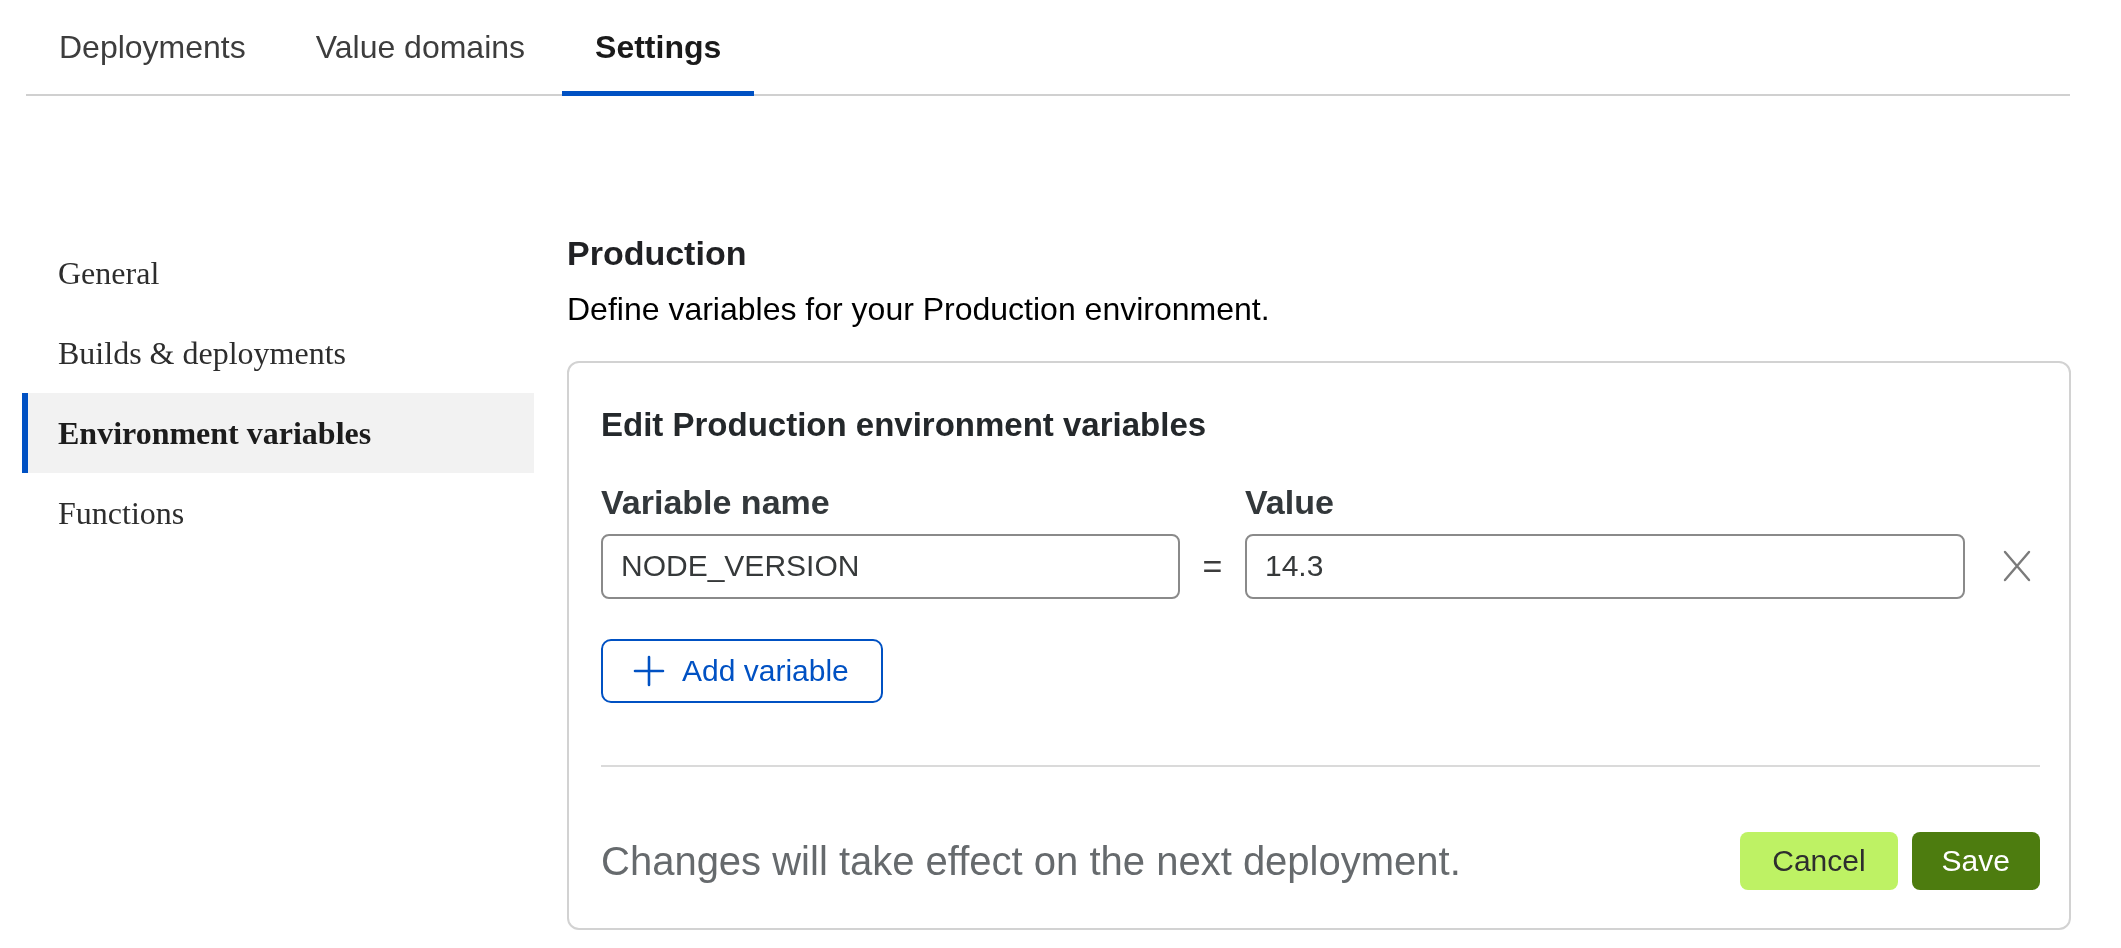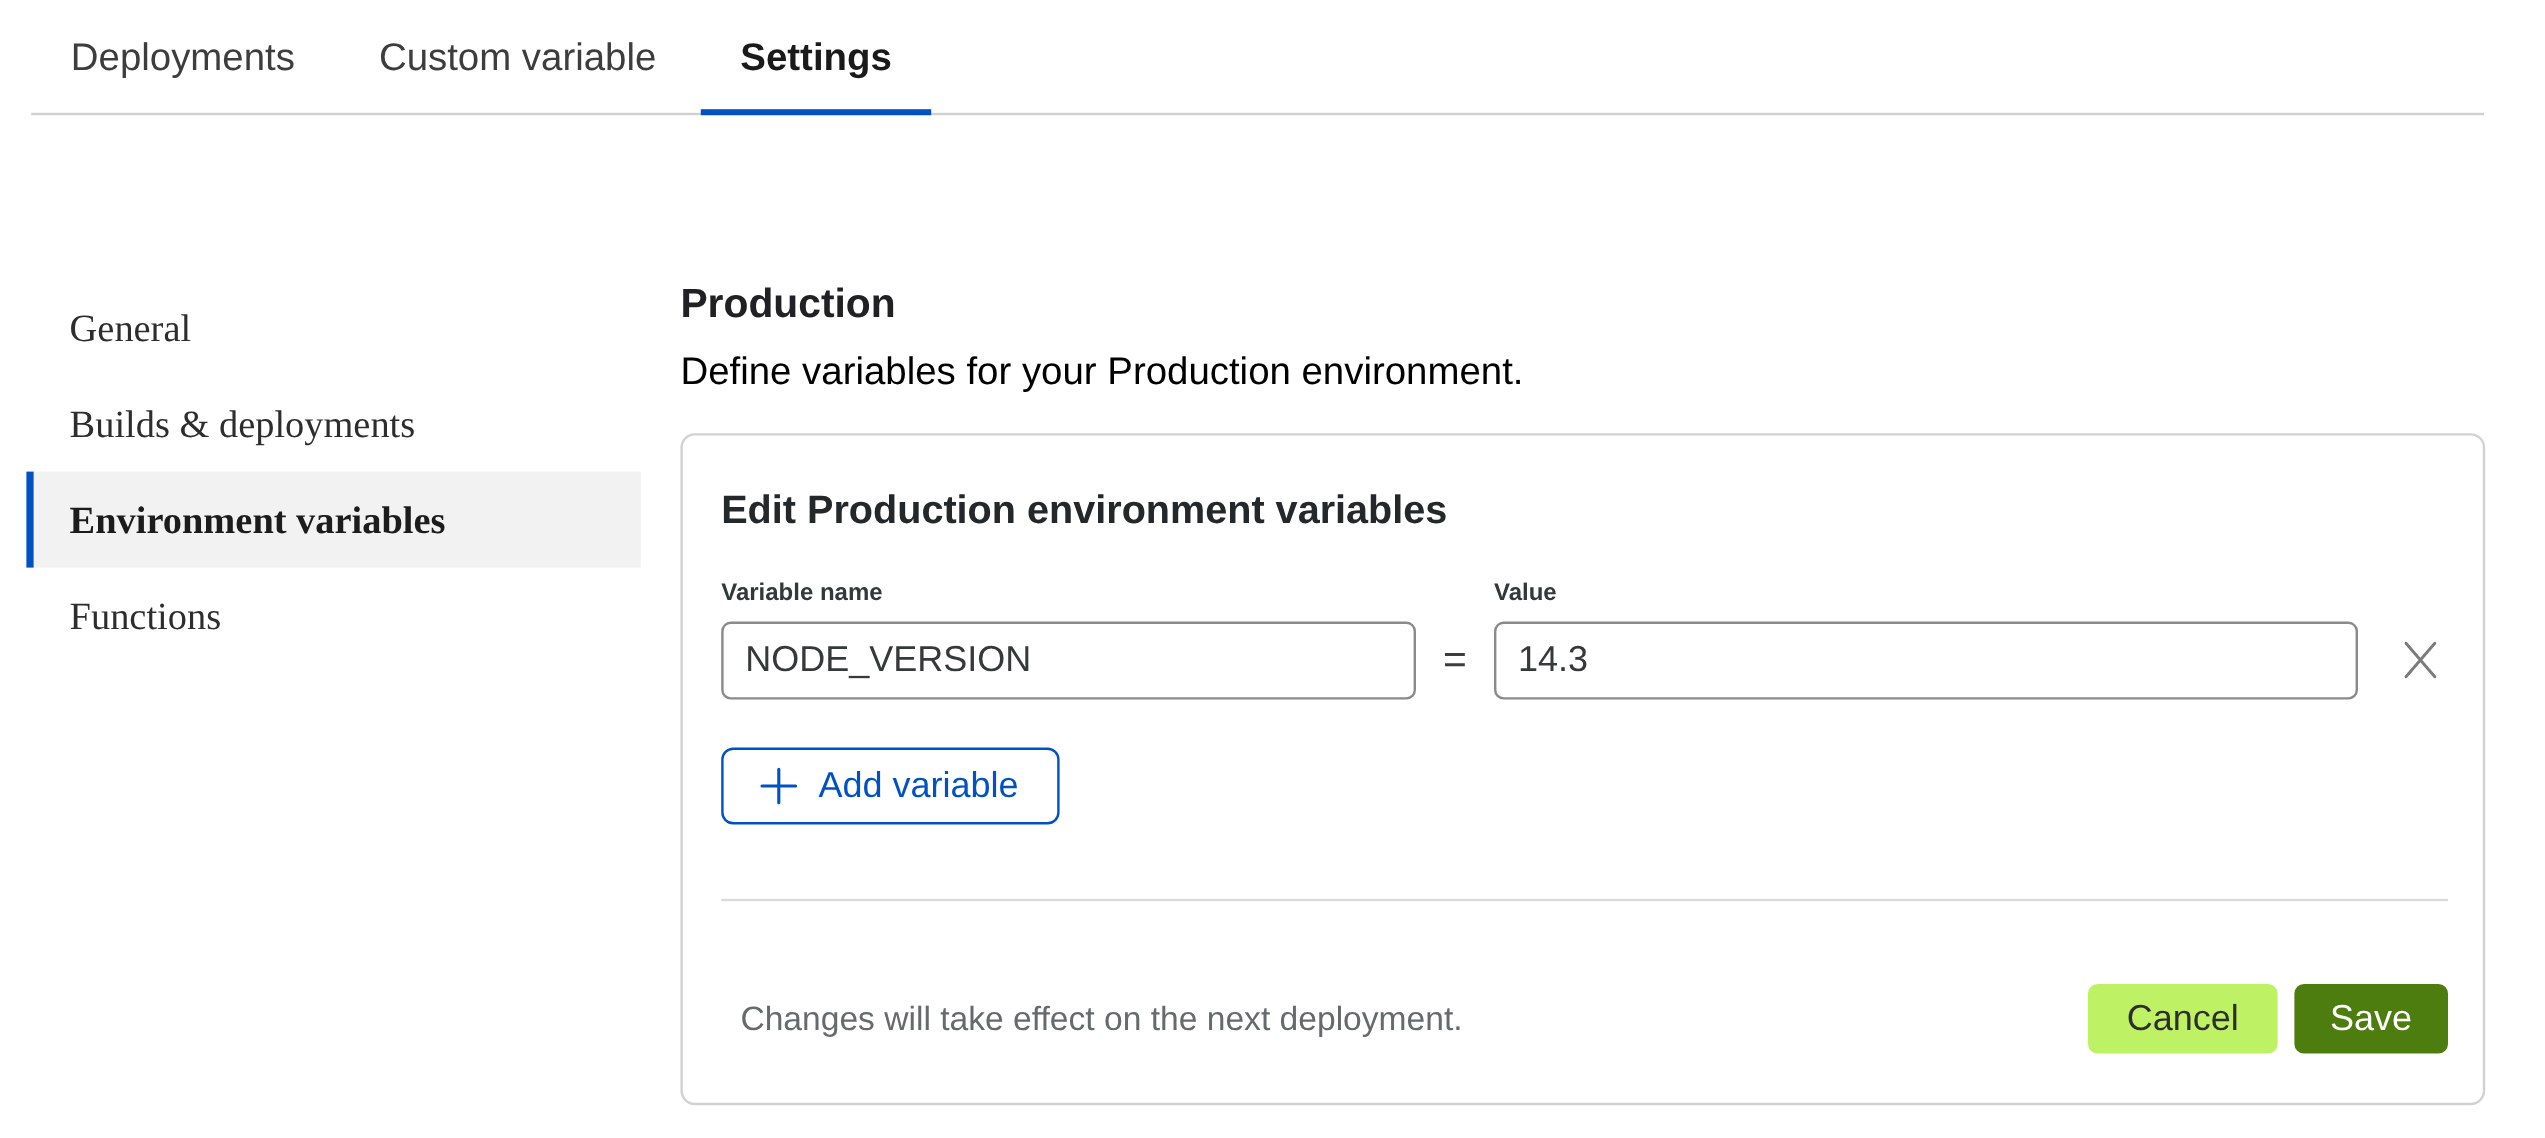--- a/index.html
+++ b/index.html
@@ -66,21 +66,21 @@
   }
   .card-title { margin: 0; font-size: 33px; font-weight: 700; color: #24282b; line-height: 1.2; }
 
   .var-grid {
     margin-top: 38px;
     display: grid;
     grid-template-columns: 579px 65px 720px 1fr;
     row-gap: 12px;
     align-items: center;
   }
-  .field-label { font-size: 20px; font-weight: 700; color: #33383b; }
+  .field-label { font-size: 34px; font-weight: 700; color: #33383b; }
   .text-input {
     width: 100%; height: 65px;
     border: 2px solid #8a8a8a; border-radius: 8px;
     padding: 0 18px;
     font-size: 30px; color: #36393a;
     font-family: inherit; background: #fff;
     outline: none;
   }
   .equals { text-align: center; font-size: 34px; color: #3c3c3c; }
   .remove-btn {
@@ -96,37 +96,37 @@
     padding: 0 32px 0 28px;
     background: #ffffff;
     border: 2px solid #0051c3; border-radius: 10px;
     color: #0051c3; font-size: 30px;
     font-family: inherit; cursor: pointer;
   }
 
   .card-divider { margin: 62px 0 0; border: none; border-top: 2px solid #dadada; }
 
   .card-footer { margin-top: 65px; display: flex; align-items: center; }
-  .footer-note { flex: 1; margin: 16px; font-size: 28px; color: #666a6d; line-height: 1.2; }
+  .footer-note { flex: 1; margin: 0; font-size: 40px; color: #666a6d; line-height: 1.2; }
   .btn {
     height: 58px; border: none; border-radius: 8px;
     font-size: 30px; font-family: inherit; cursor: pointer;
     padding: 0 32px; white-space: nowrap;
   }
   .btn-cancel { background: #bef264; color: #2e2e2e; margin-right: 14px; }
   .btn-save { background: #4d7c0f; color: #ffffff; padding: 0 30px; }
 </style>
 </head>
 <body>
 
 <div class="page">
 
   <nav class="tabbar">
     <div class="tab">Deployments</div>
-    <div class="tab">Custom variable</div>
+    <div class="tab">Value domains</div>
     <div class="tab active">Settings</div>
   </nav>
 
   <div class="layout">
 
     <aside class="sidebar">
       <div class="side-item">General</div>
       <div class="side-item">Builds &amp; deployments</div>
       <div class="side-item active">Environment variables</div>
       <div class="side-item">Functions</div>

